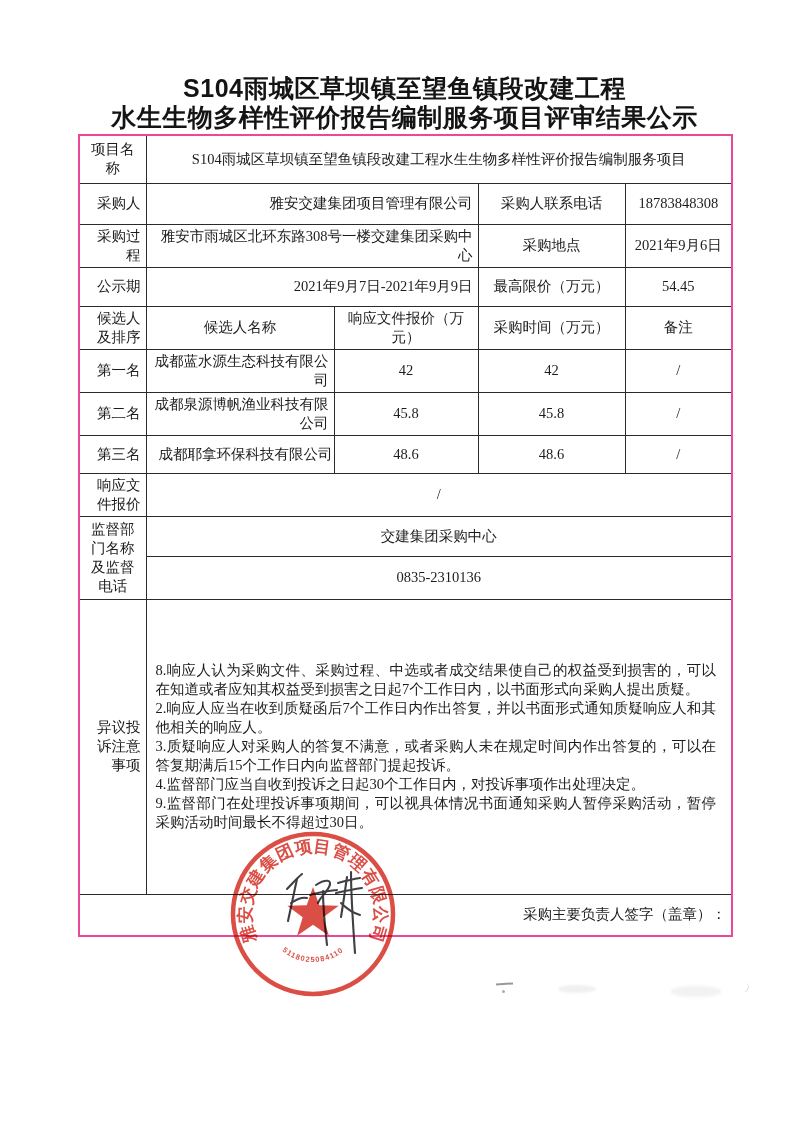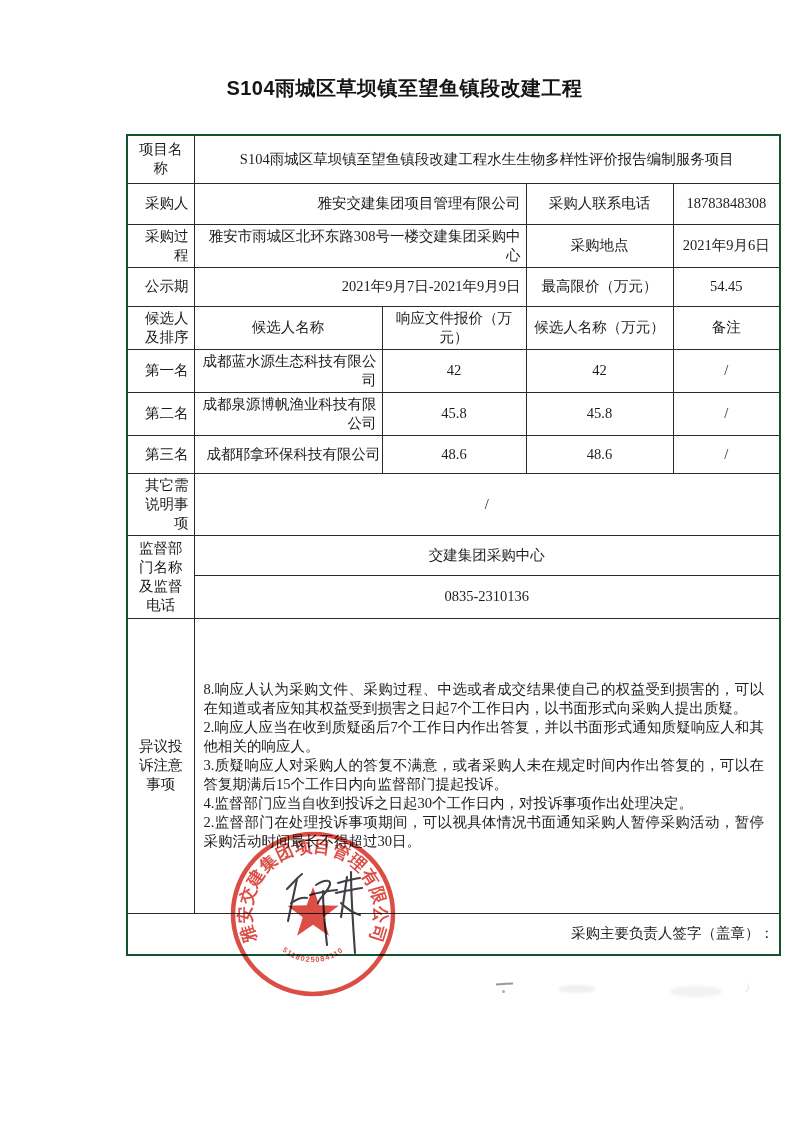--- a/index.html
+++ b/index.html
@@ -6,40 +6,40 @@
   body{
     width:800px;height:1130px;position:relative;
     background:#ffffff;overflow:hidden;
     font-family:"Liberation Serif", serif;
     color:#1c1c1e;
     -webkit-font-smoothing:antialiased;
   }
   .page{position:absolute;inset:0;}
   .doc-title{
     position:absolute;left:78px;top:74px;width:653px;
-    text-align:center;font-weight:bold;font-size:20px;line-height:29px;
+    text-align:center;font-weight:bold;font-size:25px;line-height:29px;
     font-family:"Liberation Sans", sans-serif;color:#141414;
     letter-spacing:0.5px;
   }
   table.results{
     position:absolute;left:78px;top:134px;width:653px;
     border-collapse:collapse;table-layout:fixed;
   }
   table.results td{
     border:1.6px solid #2a2a2a;
     font-size:14.5px;line-height:19px;
     padding:2px 5px;vertical-align:middle;
     word-break:break-all;
   }
-  table.results{border:2px solid #14532d;margin-left:48px;}
+  table.results{border:2px solid #ec4899;}
   td.lb{padding:2px 4px 2px 6px;}
   td.topleft{vertical-align:top;padding-top:5px;text-align:center;}
   td.ctr{text-align:center;}
   td.left{text-align:right;}
-  td.obj-label{text-align:center;padding-left:5px;}
+  td.obj-label{text-align:right;padding-left:5px;}
   .obj-text{padding:0 10px 0 4px;}
   .obj-text div{text-align:justify;margin:0;}
   td.sig-row{border-left:2px solid #1f1f1f;border-right:2px solid #1f1f1f;}
   .slash{font-size:15px;}
   
   .stamp{
     position:absolute;left:218px;top:819px;width:190px;height:190px;
     opacity:0.88;mix-blend-mode:multiply;pointer-events:none;
   }
   
@@ -55,20 +55,21 @@
   .n3{left:670px;top:986px;width:52px;height:11px;background:rgba(130,130,135,0.10);border-radius:50%;filter:blur(1.5px);}
   .n4{left:738px;top:982px;width:10px;height:10px;border-right:1.5px solid rgba(110,110,115,0.25);border-radius:50%;transform:rotate(20deg);}
 </style>
 </head>
 <body>
 
 <div class="page">
 
   <div class="doc-title">
     <div>S104雨城区草坝镇至望鱼镇段改建工程</div>
+    <div>水生生物多样性评价报告编制服务项目评审结果公示</div>
   </div>
 
   <table class="results">
     <colgroup>
       <col style="width:67px">
         <col style="width:188px">
         <col style="width:144px">
       <col style="width:147px">
         <col style="width:107px">
     </colgroup>
@@ -97,21 +98,21 @@
       <td class="lb left">公示期</td>
       <td class="left" colspan="2">2021年9月7日-2021年9月9日</td>
       <td class="ctr">最高限价（万元）</td>
       <td class="ctr">54.45</td>
     </tr>
 
     <tr style="height:34px">
       <td class="lb left">候选人及排序</td>
       <td class="ctr">候选人名称</td>
       <td class="ctr">响应文件报价（万元）</td>
-      <td class="ctr">候选人名称（万元）</td>
+      <td class="ctr">采购时间（万元）</td>
       <td class="ctr">备注</td>
     </tr>
 
     <tr style="height:39px">
       <td class="lb left">第一名</td>
       <td class="left">成都蓝水源生态科技有限公司</td>
       <td class="ctr">42</td>
       <td class="ctr">42</td>
       <td class="ctr slash">/</td>
     </tr>
@@ -126,41 +127,41 @@
 
     <tr style="height:38px">
       <td class="lb left">第三名</td>
       <td class="left" style="padding-right:1px">成都耶拿环保科技有限公司</td>
       <td class="ctr">48.6</td>
       <td class="ctr">48.6</td>
       <td class="ctr slash">/</td>
     </tr>
 
     <tr style="height:42px">
-      <td class="lb left">其它需说明事项</td>
+      <td class="lb left">响应文件报价</td>
       <td class="ctr slash" colspan="4">/</td>
     </tr>
 
     <tr style="height:40px">
       <td class="lb ctr" rowspan="2">监督部门名称及监督电话</td>
       <td class="ctr" colspan="4">交建集团采购中心</td>
     </tr>
     <tr style="height:43px">
       <td class="ctr" colspan="4">0835-2310136</td>
     </tr>
 
     <tr style="height:295px">
       <td class="obj-label">异议投诉注意事项</td>
       <td colspan="4">
         <div class="obj-text">
           <div>8.响应人认为采购文件、采购过程、中选或者成交结果使自己的权益受到损害的，可以在知道或者应知其权益受到损害之日起7个工作日内，以书面形式向采购人提出质疑。</div>
           <div>2.响应人应当在收到质疑函后7个工作日内作出答复，并以书面形式通知质疑响应人和其他相关的响应人。</div>
           <div>3.质疑响应人对采购人的答复不满意，或者采购人未在规定时间内作出答复的，可以在答复期满后15个工作日内向监督部门提起投诉。</div>
           <div>4.监督部门应当自收到投诉之日起30个工作日内，对投诉事项作出处理决定。</div>
-          <div>2.监督部门在处理投诉事项期间，可以视具体情况书面通知采购人暂停采购活动，暂停采购活动时间最长不得超过30日。</div>
+          <div>9.监督部门在处理投诉事项期间，可以视具体情况书面通知采购人暂停采购活动，暂停采购活动时间最长不得超过30日。</div>
         </div>
       </td>
     </tr>
 
     <tr style="height:42px">
       <td class="sig-row left" colspan="5">采购主要负责人签字（盖章）：</td>
     </tr>
   </tbody>
     </table>
 

